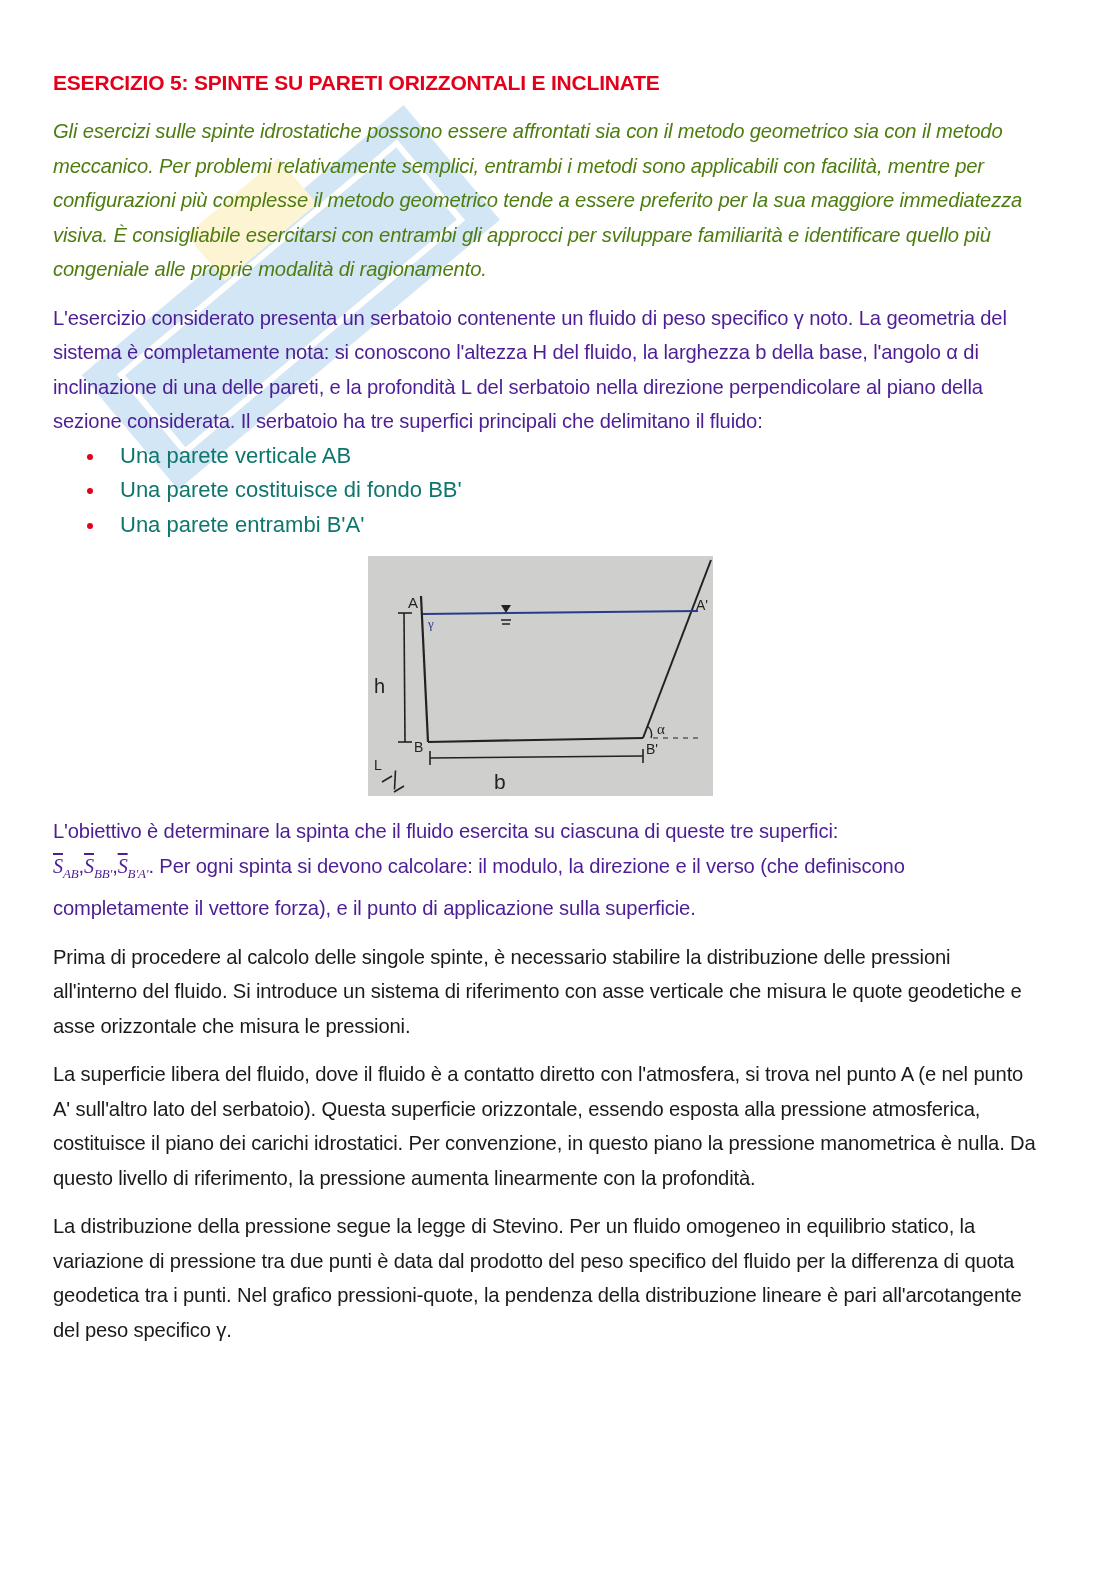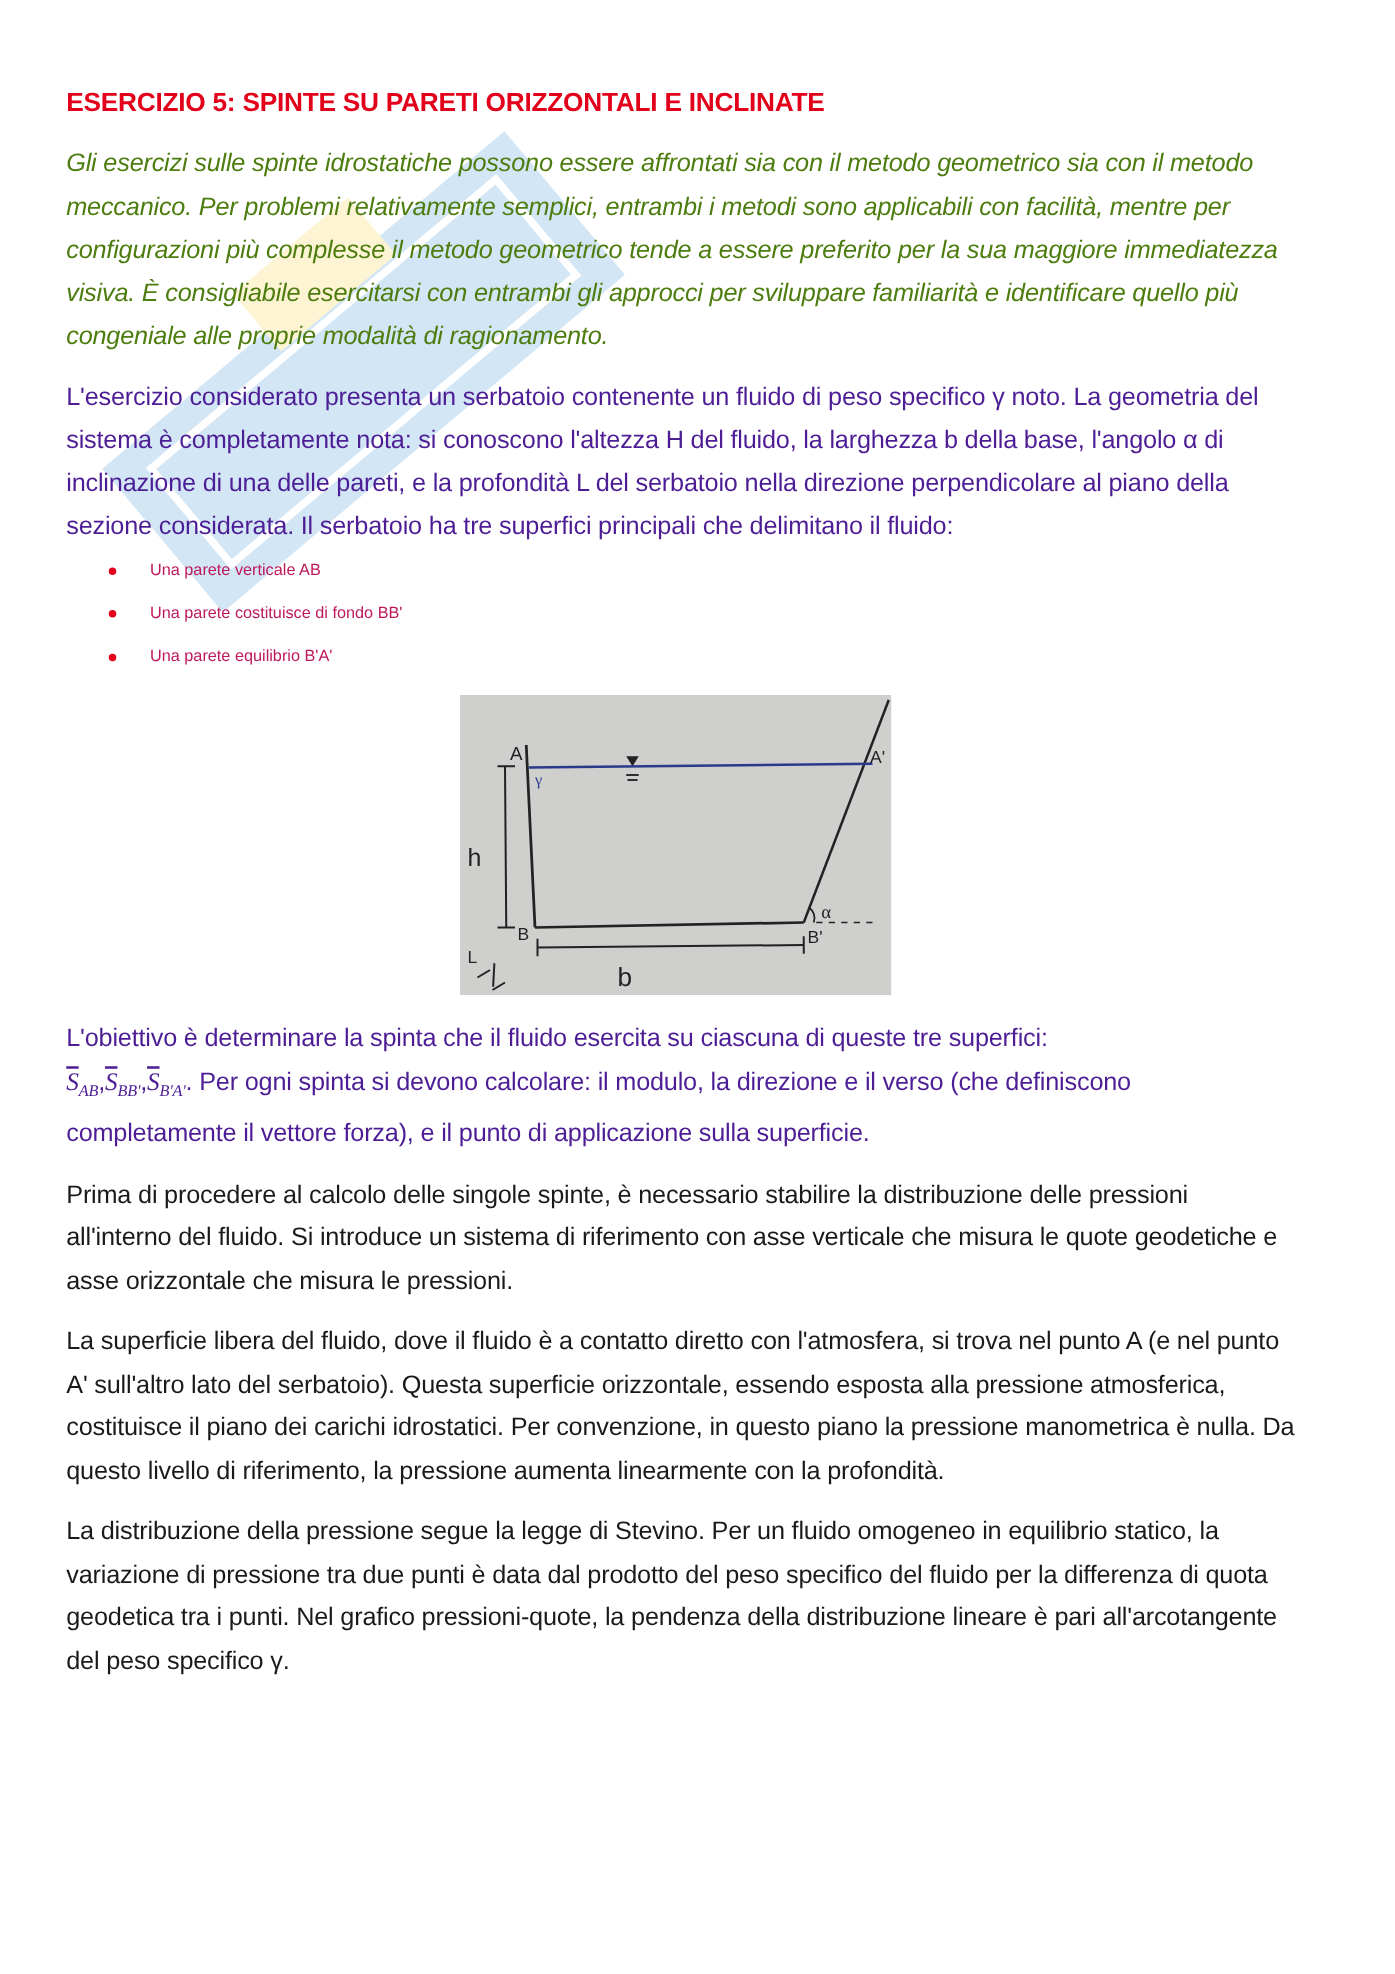--- a/index.html
+++ b/index.html
@@ -18,22 +18,22 @@
   .title {
     color: #e3001b; font-weight: bold; font-size: 21px; line-height: 34px;
     margin: 0 0 14px 0; letter-spacing: -0.2px;
   }
   p { margin: 0; font-size: 20.2px; line-height: 34.5px; letter-spacing: -0.15px; }
   .intro { font-style: italic; color: #4d7c0f; margin-bottom: 14px; }
   .red { color: #4c1d95; }
   .para { margin-bottom: 14px; }
   ul.bullets { list-style: none; margin: 0 0 14px 0; padding: 0; }
   ul.bullets li {
-    position: relative; padding-left: 67px; font-size: 13px; line-height: 34.5px;
-    color: #be185d;
+    position: relative; padding-left: 67px; font-size: 22px; line-height: 34.5px;
+    color: #0f766e;
   }
   ul.bullets li::before {
     content: ""; position: absolute; left: 34px; top: 15px; width: 6px; height: 6px;
     border-radius: 50%; background: #e3001b;
   }
   .figure-wrap { display: flex; justify-content: flex-start; margin: 4px 0 18px 0; }
   .figure {
     margin-left: 315px; width: 345px; height: 240px; background: #cfcfcd;
     position: relative;
   }
@@ -56,21 +56,21 @@
 
   <h1 class="title">ESERCIZIO 5: SPINTE SU PARETI ORIZZONTALI E INCLINATE</h1>
 
   <p class="intro">Gli esercizi sulle spinte idrostatiche possono essere affrontati sia con il metodo geometrico sia con il metodo meccanico. Per problemi relativamente semplici, entrambi i metodi sono applicabili con facilità, mentre per configurazioni più complesse il metodo geometrico tende a essere preferito per la sua maggiore immediatezza visiva. È consigliabile esercitarsi con entrambi gli approcci per sviluppare familiarità e identificare quello più congeniale alle proprie modalità di ragionamento.</p>
 
   <p class="red">L'esercizio considerato presenta un serbatoio contenente un fluido di peso specifico γ noto. La geometria del sistema è completamente nota: si conoscono l'altezza H del fluido, la larghezza b della base, l'angolo α di inclinazione di una delle pareti, e la profondità L del serbatoio nella direzione perpendicolare al piano della sezione considerata. Il serbatoio ha tre superfici principali che delimitano il fluido:</p>
 
   <ul class="bullets">
     <li>Una parete verticale AB</li>
     <li>Una parete costituisce di fondo BB'</li>
-    <li>Una parete equilibrio B'A'</li>
+    <li>Una parete entrambi B'A'</li>
   </ul>
 
   <div class="figure-wrap">
     <div class="figure">
       <svg width="345" height="240" viewBox="0 0 345 240">
 
         <line x1="53" y1="40" x2="60" y2="186" stroke="#222" stroke-width="2.2"></line>
 
         <line x1="60" y1="186" x2="275" y2="182" stroke="#222" stroke-width="2.2"></line>
 

